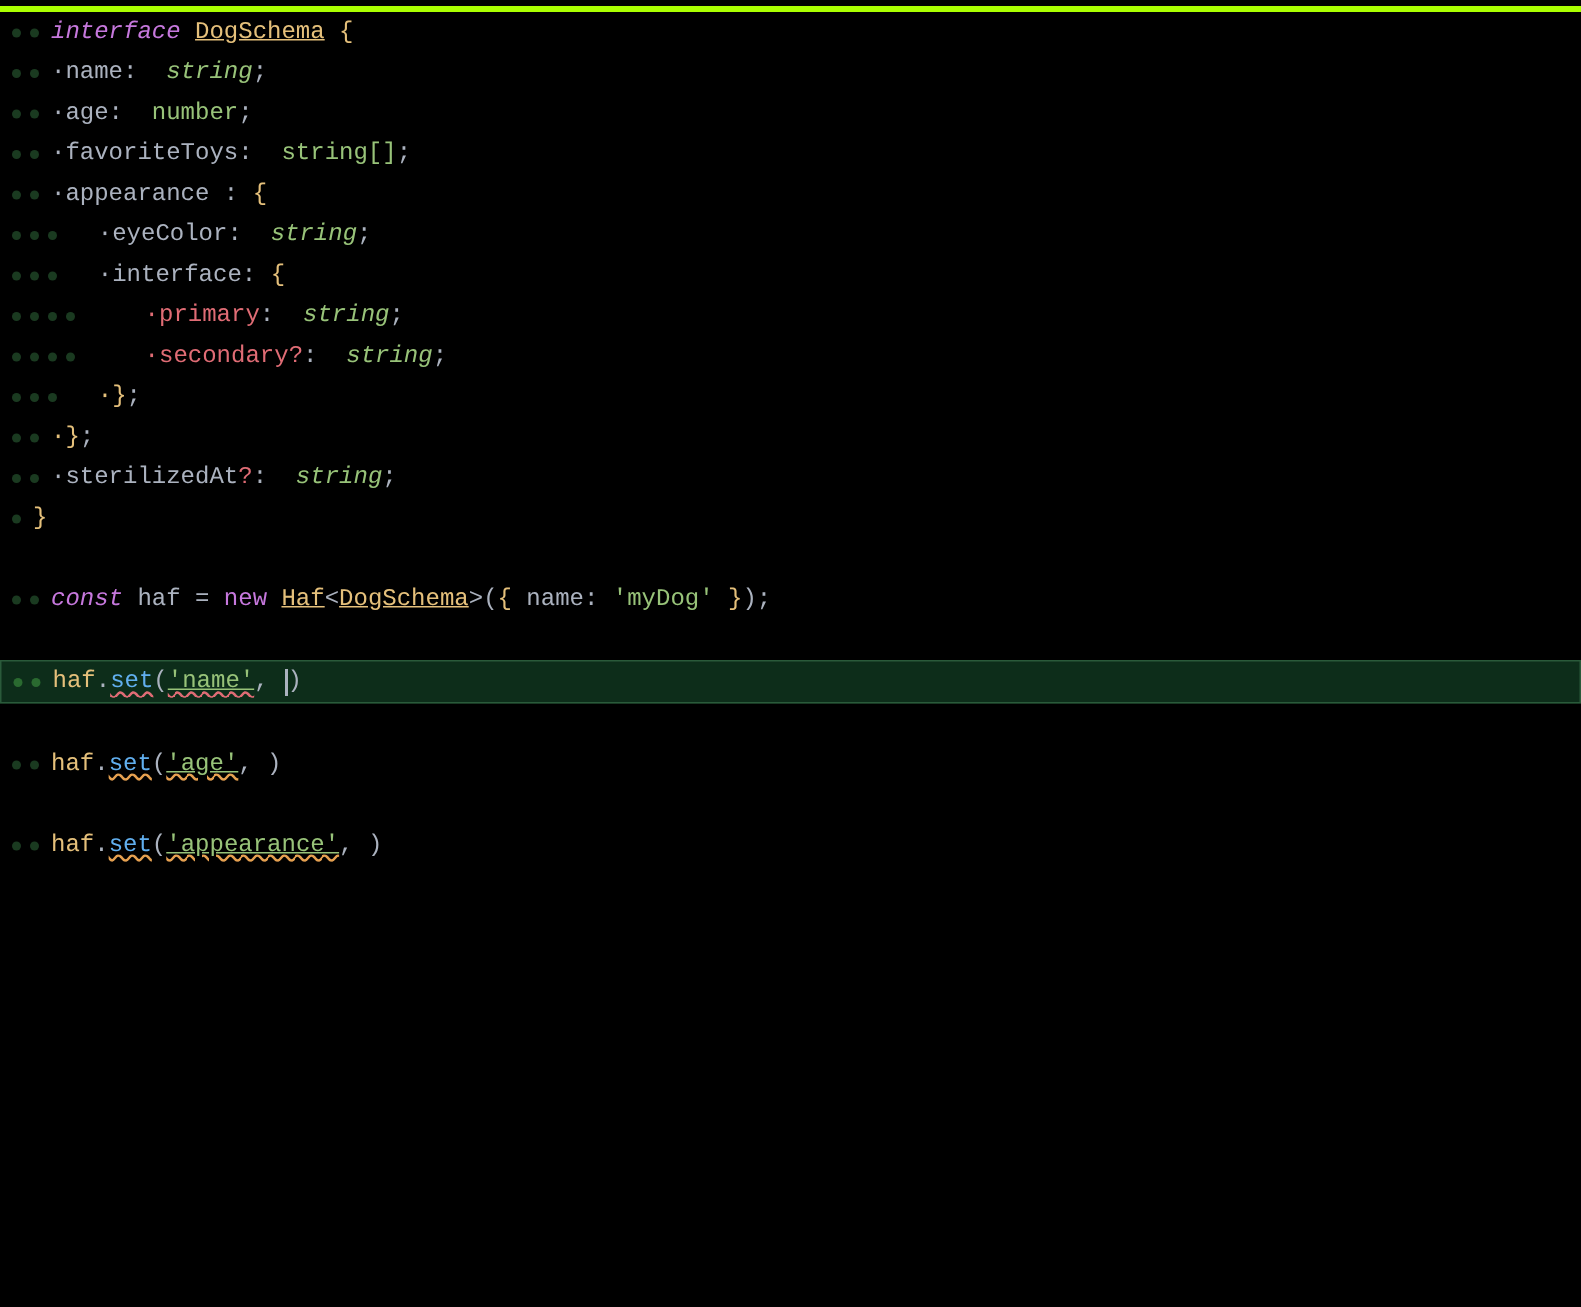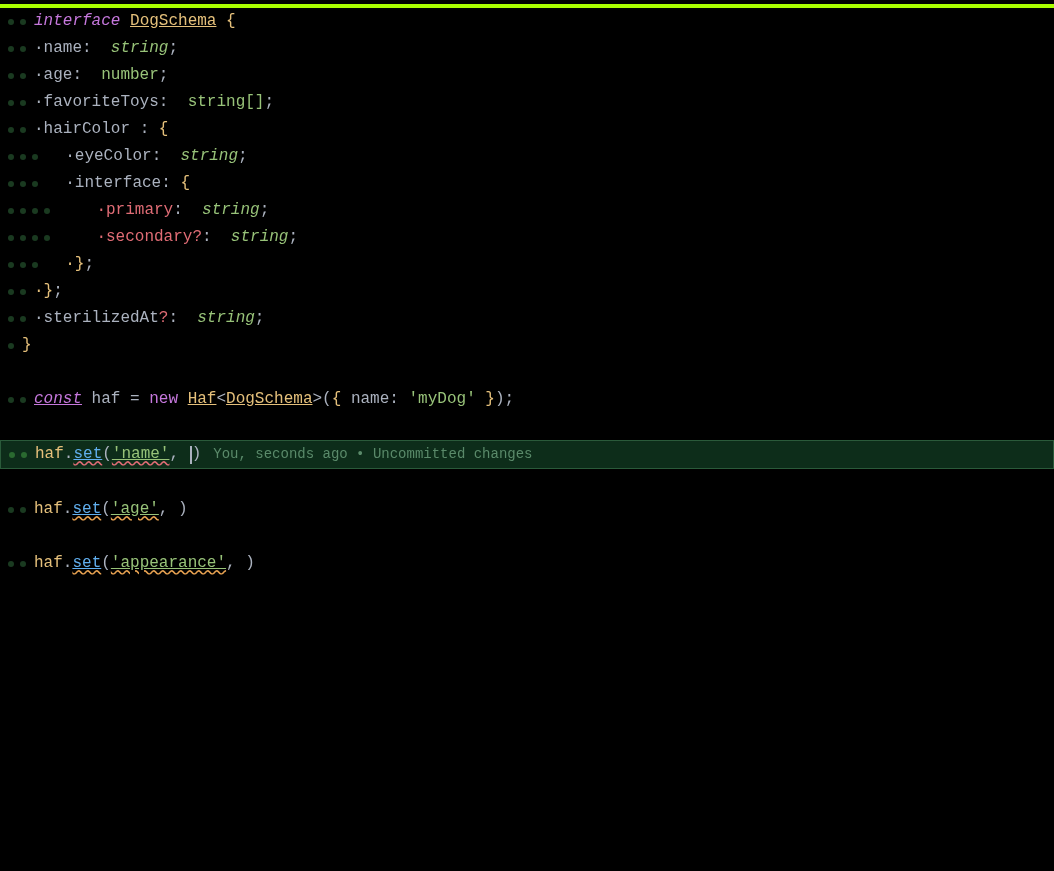--- a/index.html
+++ b/index.html
@@ -55,36 +55,36 @@
       display: inline-block;
       vertical-align: middle;
     }
 
     .dot.active {
       background-color: #2a6a30;
     }
 
     
     .kw-interface { color: #c678dd; font-style: italic; }
-    .kw-const { color: #c678dd; font-style: italic; text-decoration: underline; }
+    .kw-const { color: #c678dd; font-style: italic; }
     .kw-new { color: #c678dd; }
     .class-name { color: #e5c07b; text-decoration: underline; }
     .prop-name { color: #abb2bf; }
     .type-string { color: #98c379; font-style: italic; }
     .type-number { color: #98c379; }
     .type-arr { color: #98c379; }
     .punctuation { color: #abb2bf; }
     .colon { color: #abb2bf; }
     .brace { color: #e5c07b; }
     .semicolon { color: #abb2bf; }
     .key-name { color: #e06c75; font-family: Liberation Mono, monospace; }
     .optional { color: #e06c75; }
     .string-val { color: #98c379; }
     .haf-var { color: #e5c07b; }
-    .set-method { color: #61afef; text-decoration: underline; }
+    .set-method { color: #61afef; }
     .param-str { color: #98c379; text-decoration: underline; }
     .cursor {
       display: inline-block;
       width: 2px;
       height: 18px;
       background-color: #abb2bf;
       vertical-align: middle;
       margin-left: 1px;
     }
     .squiggle-red {
@@ -130,21 +130,21 @@
     <span class="prop-name">·age</span><span class="colon">: </span><span class="type-number"> number</span><span class="semicolon">;</span>
   </div>
 
   <div class="line">
     <span class="gutter"><span class="dot"></span><span class="dot"></span></span>
     <span class="prop-name">·favoriteToys</span><span class="colon">: </span><span class="type-arr"> string[]</span><span class="semicolon">;</span>
   </div>
 
   <div class="line">
     <span class="gutter"><span class="dot"></span><span class="dot"></span></span>
-    <span class="prop-name">·hairColor </span><span class="colon">: </span><span class="brace">{</span>
+    <span class="prop-name">·appearance </span><span class="colon">: </span><span class="brace">{</span>
   </div>
 
   <div class="line">
     <span class="gutter"><span class="dot"></span><span class="dot"></span><span class="dot"></span></span>
     <span class="prop-name">  ·eyeColor</span><span class="colon">: </span><span class="type-string"> string</span><span class="semicolon">;</span>
   </div>
 
   <div class="line">
     <span class="gutter"><span class="dot"></span><span class="dot"></span><span class="dot"></span></span>
     <span class="prop-name">  ·interface</span><span class="colon">: </span><span class="brace">{</span>
@@ -185,21 +185,20 @@
   <div class="line">
     <span class="gutter"><span class="dot"></span><span class="dot"></span></span>
     <span class="kw-const">const</span><span class="prop-name"> haf </span><span class="punctuation">= </span><span class="kw-new">new </span><span class="class-name">Haf</span><span class="punctuation">&lt;</span><span class="class-name">DogSchema</span><span class="punctuation">&gt;(</span><span class="brace">{</span><span class="prop-name"> name</span><span class="colon">: </span><span class="string-val">'myDog'</span><span class="brace"> }</span><span class="punctuation">);</span>
   </div>
 
   <div class="line empty-line"></div>
 
   <div class="line highlighted">
     <span class="gutter"><span class="dot active"></span><span class="dot active"></span></span>
     <span class="haf-var">haf</span><span class="punctuation">.</span><span class="set-method"><span class="squiggle-red">set</span></span><span class="punctuation">(</span><span class="param-str"><span class="squiggle-red">'name'</span></span><span class="punctuation">, </span><span class="cursor"></span><span class="punctuation">)</span>
-    <span class="inline-hint">You, seconds ago • Uncommitted changes</span>
   </div>
 
   <div class="line empty-line"></div>
 
   <div class="line">
     <span class="gutter"><span class="dot"></span><span class="dot"></span></span>
     <span class="haf-var">haf</span><span class="punctuation">.</span><span class="set-method"><span class="squiggle-orange">set</span></span><span class="punctuation">(</span><span class="param-str"><span class="squiggle-orange">'age'</span></span><span class="punctuation">, )</span>
   </div>
 
   <div class="line empty-line"></div>

